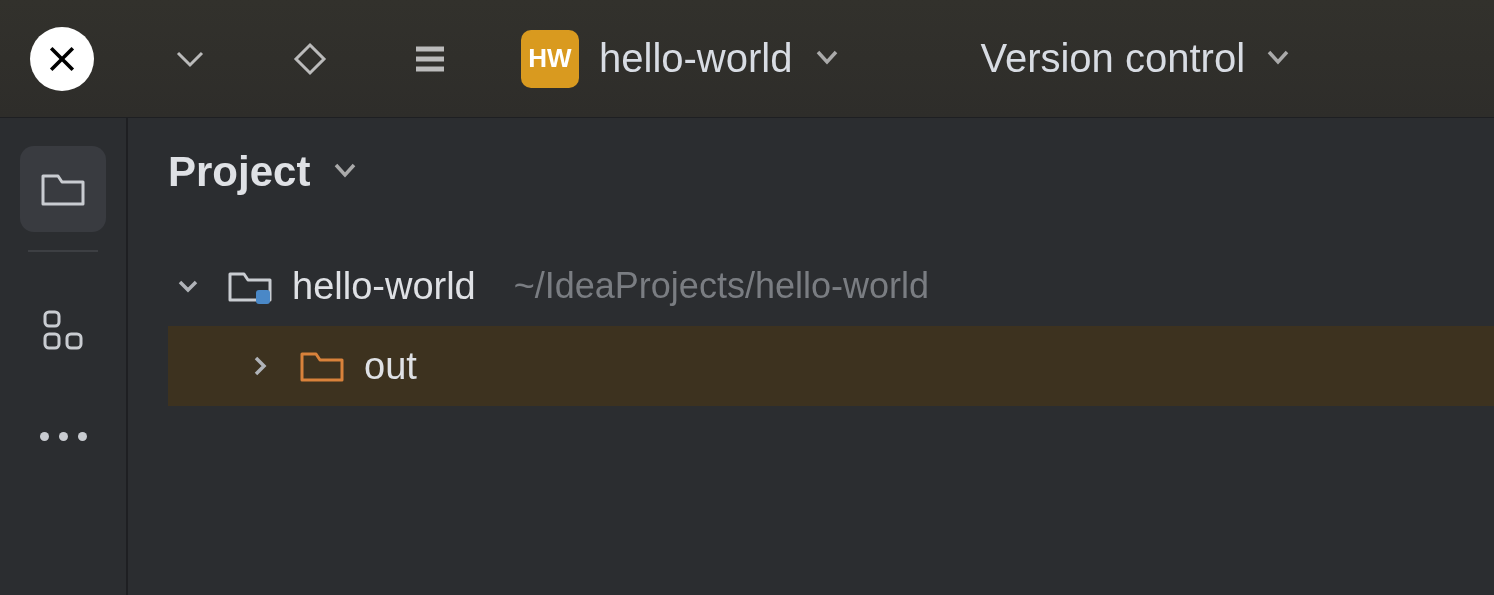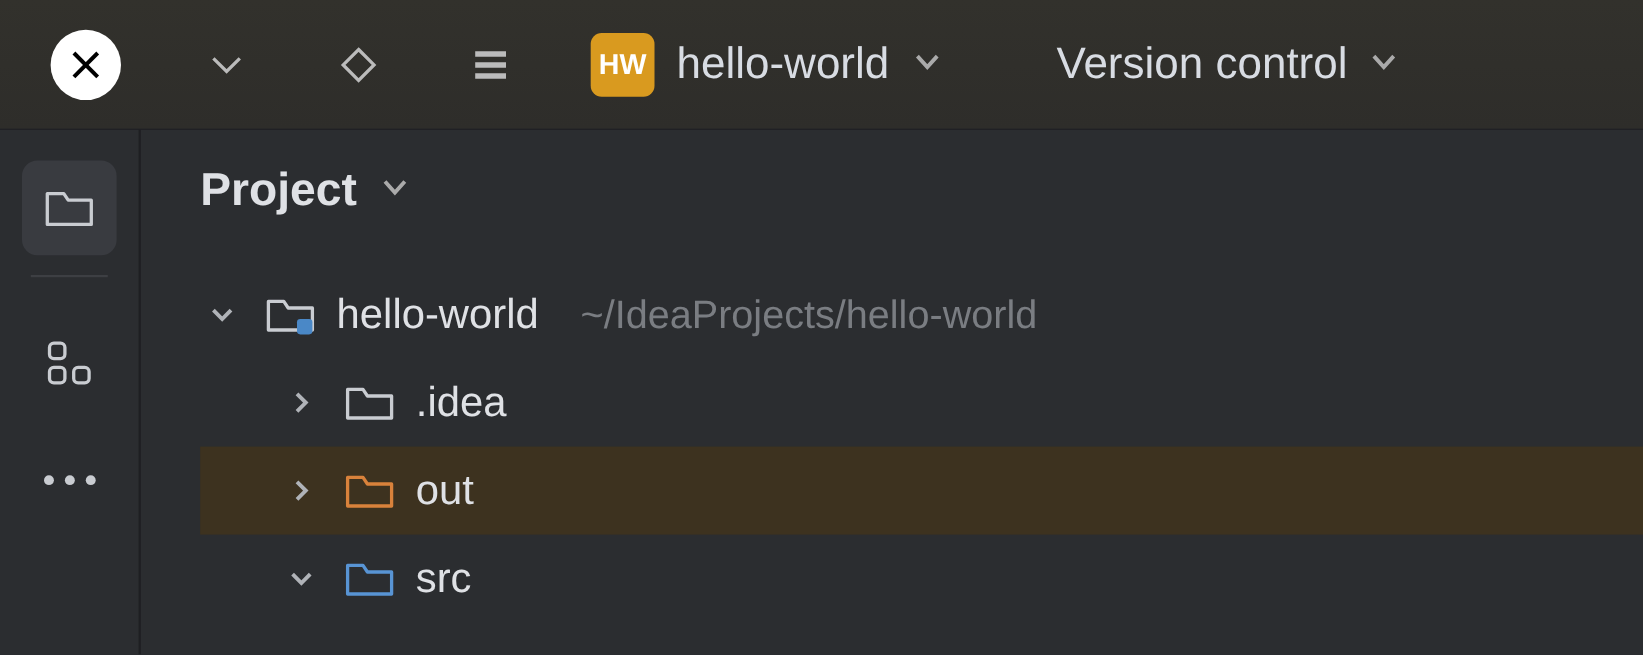--- a/index.html
+++ b/index.html
@@ -12,21 +12,21 @@
       width: 1494px;
       height: 595px;
       background: #2b2d30;
       color: #dfe1e5;
       overflow: hidden;
     }
     .titlebar {
       height: 118px;
       display: flex;
       align-items: center;
-      padding: 0 46px;
+      padding: 0 30px;
       gap: 72px;
       background: linear-gradient(to bottom, #32312c 0%, #2e2d2a 100%);
       border-bottom: 1px solid #1e1f22;
     }
     .close-btn {
       width: 64px;
       height: 64px;
       border-radius: 50%;
       background: #fff;
       display: flex;
@@ -69,20 +69,21 @@
     }
     .vc-selector {
       display: flex;
       align-items: center;
       gap: 18px;
       margin-left: 30px;
     }
     .vc-label {
       font-size: 40px;
       color: #d8dce3;
+      margin-left: 36px;
     }
     .chev-down svg { width: 30px; height: 30px; stroke: #aaaaaa; stroke-width: 3.5; fill: none; }
 
     .main {
       display: flex;
       height: calc(595px - 118px);
     }
     .icon-rail {
       width: 128px;
       border-right: 2px solid #1e1f22;
@@ -118,21 +119,21 @@
     }
     .more-dots span {
       width: 9px;
       height: 9px;
       border-radius: 50%;
       background: #c9ccd1;
     }
 
     .tree-panel {
       flex: 1;
-      padding: 30px 0 0 54px;
+      padding: 30px 0 0 40px;
     }
     .panel-header {
       display: flex;
       align-items: center;
       gap: 20px;
       margin-bottom: 50px;
     }
     .panel-title {
       font-size: 42px;
       font-weight: 600;
@@ -256,56 +257,30 @@
       <div class="folder-slot">
         <svg viewBox="0 0 48 40">
           <path d="M4 10 L4 34 L44 34 L44 14 L22 14 L18 8 L4 8 Z" fill="none" stroke="#c9ccd1" stroke-width="3" stroke-linejoin="round"></path>
           <rect x="30" y="24" width="14" height="14" rx="3" fill="#4a88c7"></rect>
         </svg>
       </div>
       <span class="node-label root-label">hello-world</span>
       <span class="node-path">~/IdeaProjects/hello-world</span>
     </div>
 
-    <div class="tree-row indent-1">
-      <div class="arrow-slot">
-        <svg viewBox="0 0 28 28">
-            <polyline points="10,6 18,14 10,22"></polyline>
-          </svg>
-      </div>
-      <div class="folder-slot">
-        <svg viewBox="0 0 48 40">
-            <path d="M4 10 L4 34 L44 34 L44 14 L22 14 L18 8 L4 8 Z" fill="none" stroke-width="3" stroke-linejoin="round" stroke="#c9ccd1"></path>
-          </svg>
-      </div>
-      <span class="node-label">.idea</span>
-    </div>
 
     <div class="tree-row indent-1 selected">
       <div class="arrow-slot">
         <svg viewBox="0 0 28 28">
             <polyline points="10,6 18,14 10,22"></polyline>
           </svg>
       </div>
       <div class="folder-slot">
         <svg viewBox="0 0 48 40">
             <path d="M4 10 L4 34 L44 34 L44 14 L22 14 L18 8 L4 8 Z" fill="none" stroke-width="3" stroke-linejoin="round" stroke="#d9823b"></path>
           </svg>
       </div>
       <span class="node-label">out</span>
     </div>
 
-    <div class="tree-row indent-1">
-      <div class="arrow-slot">
-        <svg viewBox="0 0 28 28">
-            <polyline points="6,10 14,18 22,10"></polyline>
-          </svg>
-      </div>
-      <div class="folder-slot">
-        <svg viewBox="0 0 48 40">
-            <path d="M4 10 L4 34 L44 34 L44 14 L22 14 L18 8 L4 8 Z" fill="none" stroke-width="3" stroke-linejoin="round" stroke="#5894d4"></path>
-          </svg>
-      </div>
-      <span class="node-label">src</span>
-    </div>
 
   </div>
 </div>
 
 </body></html>

